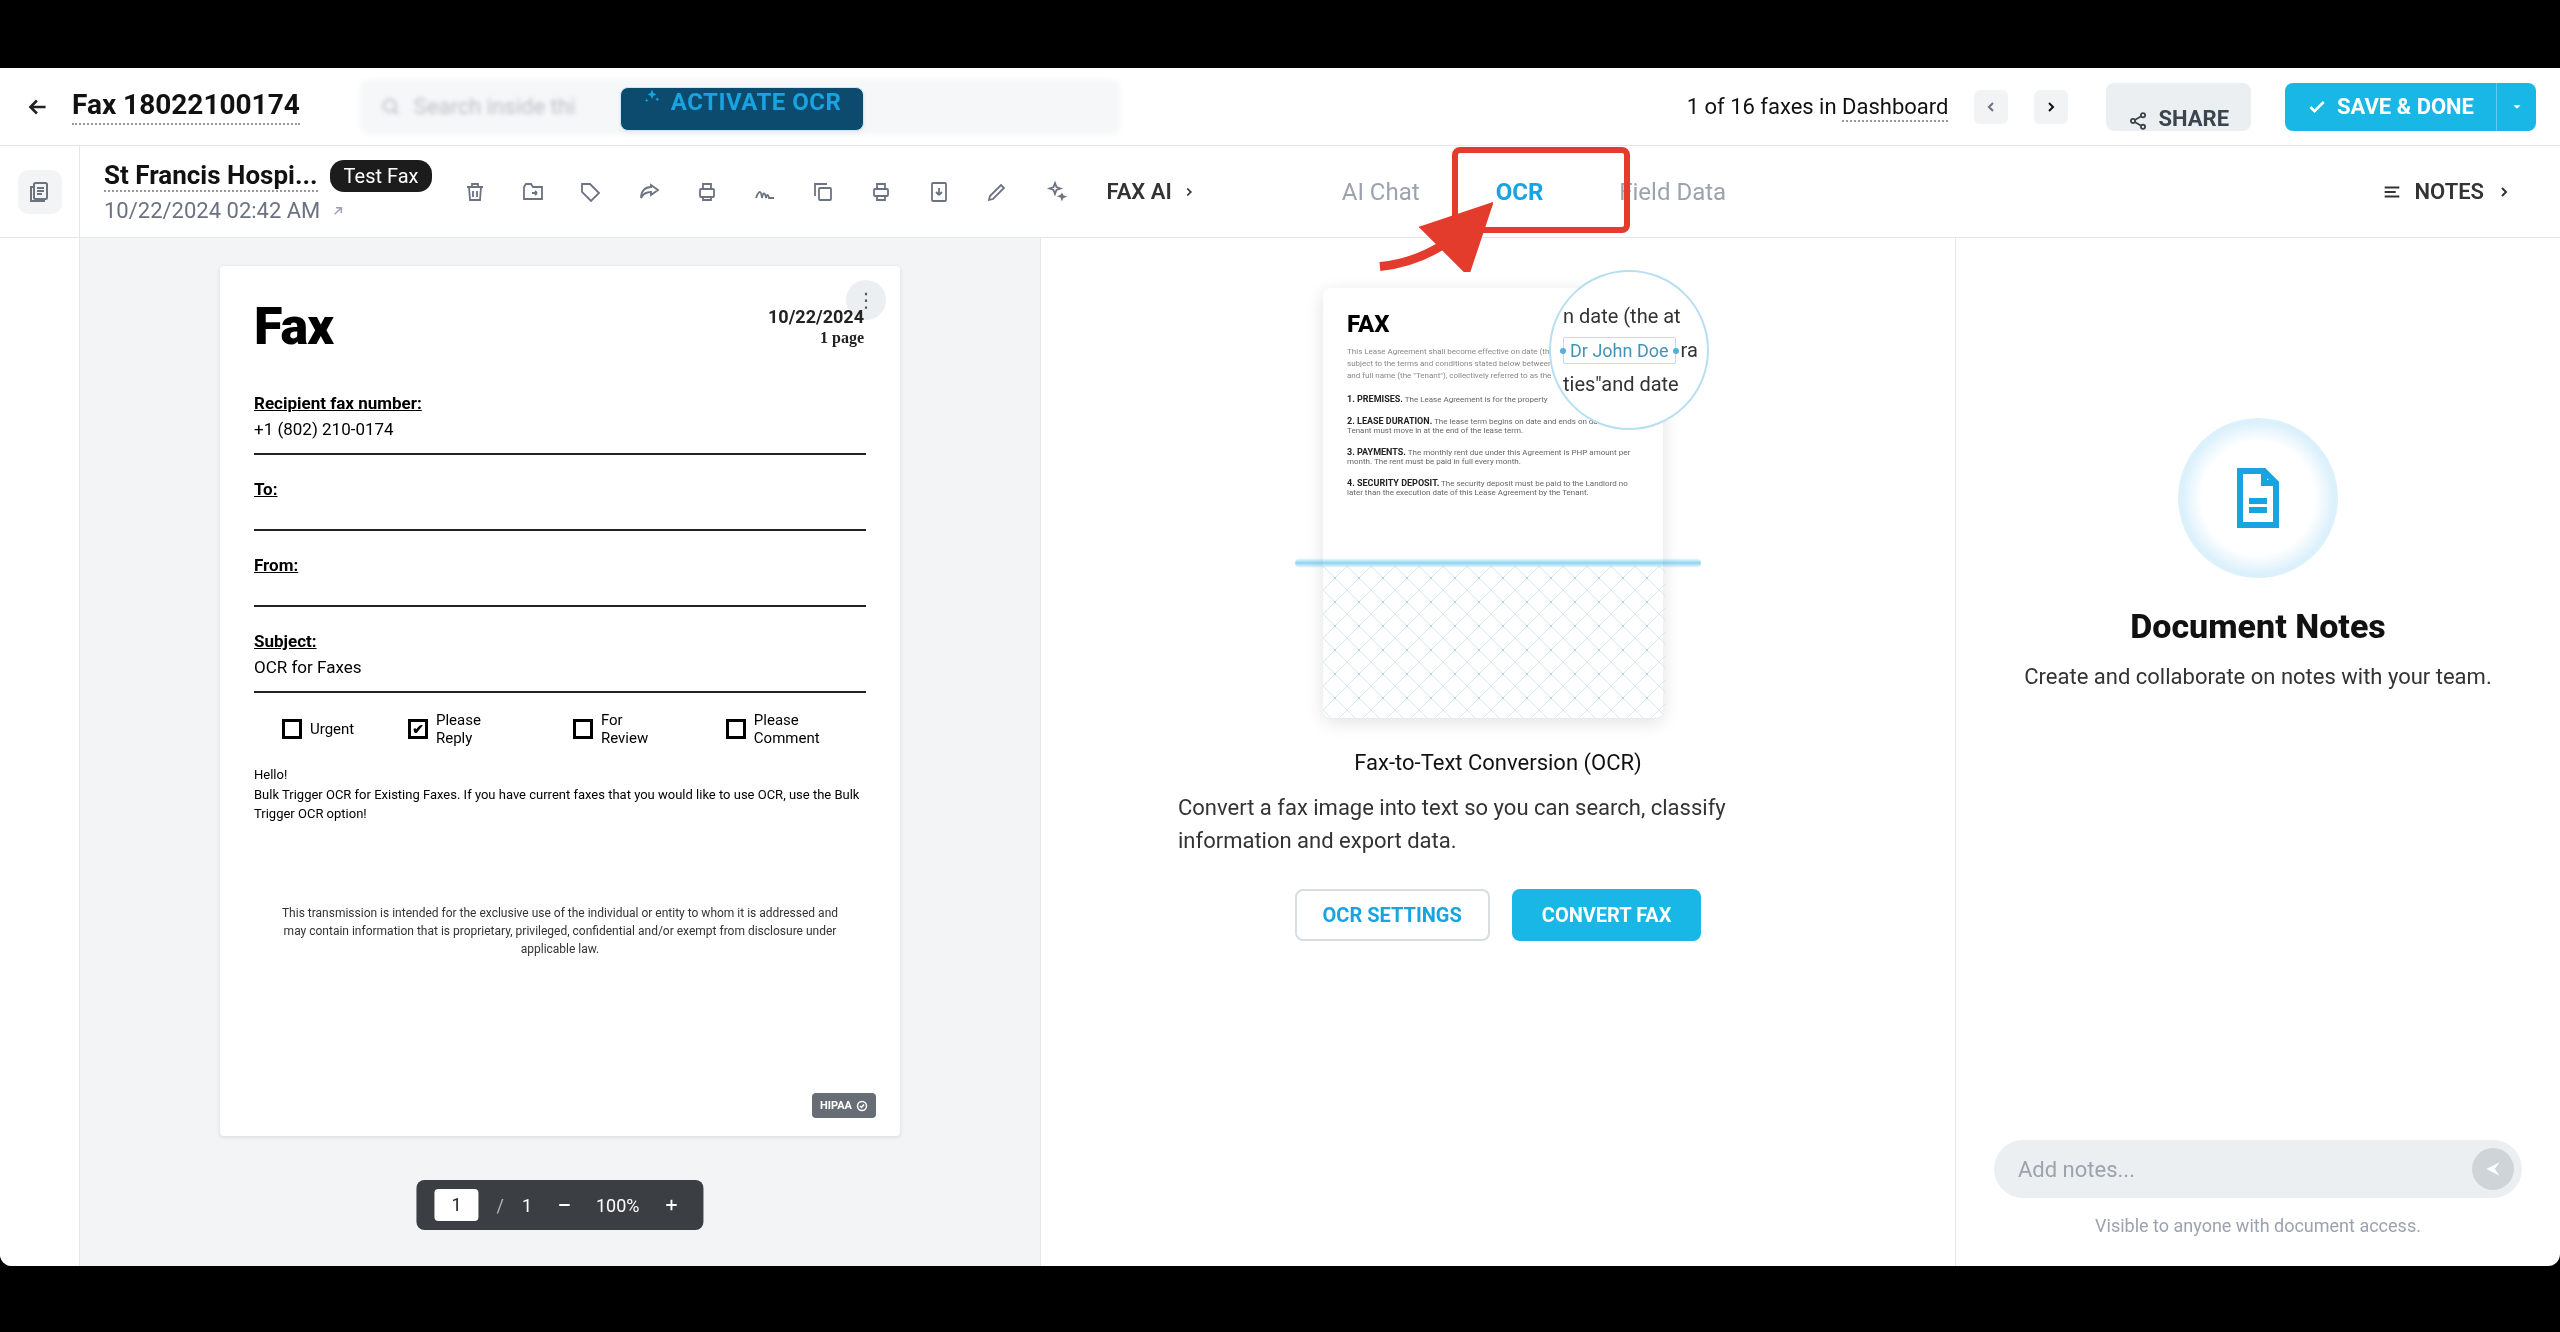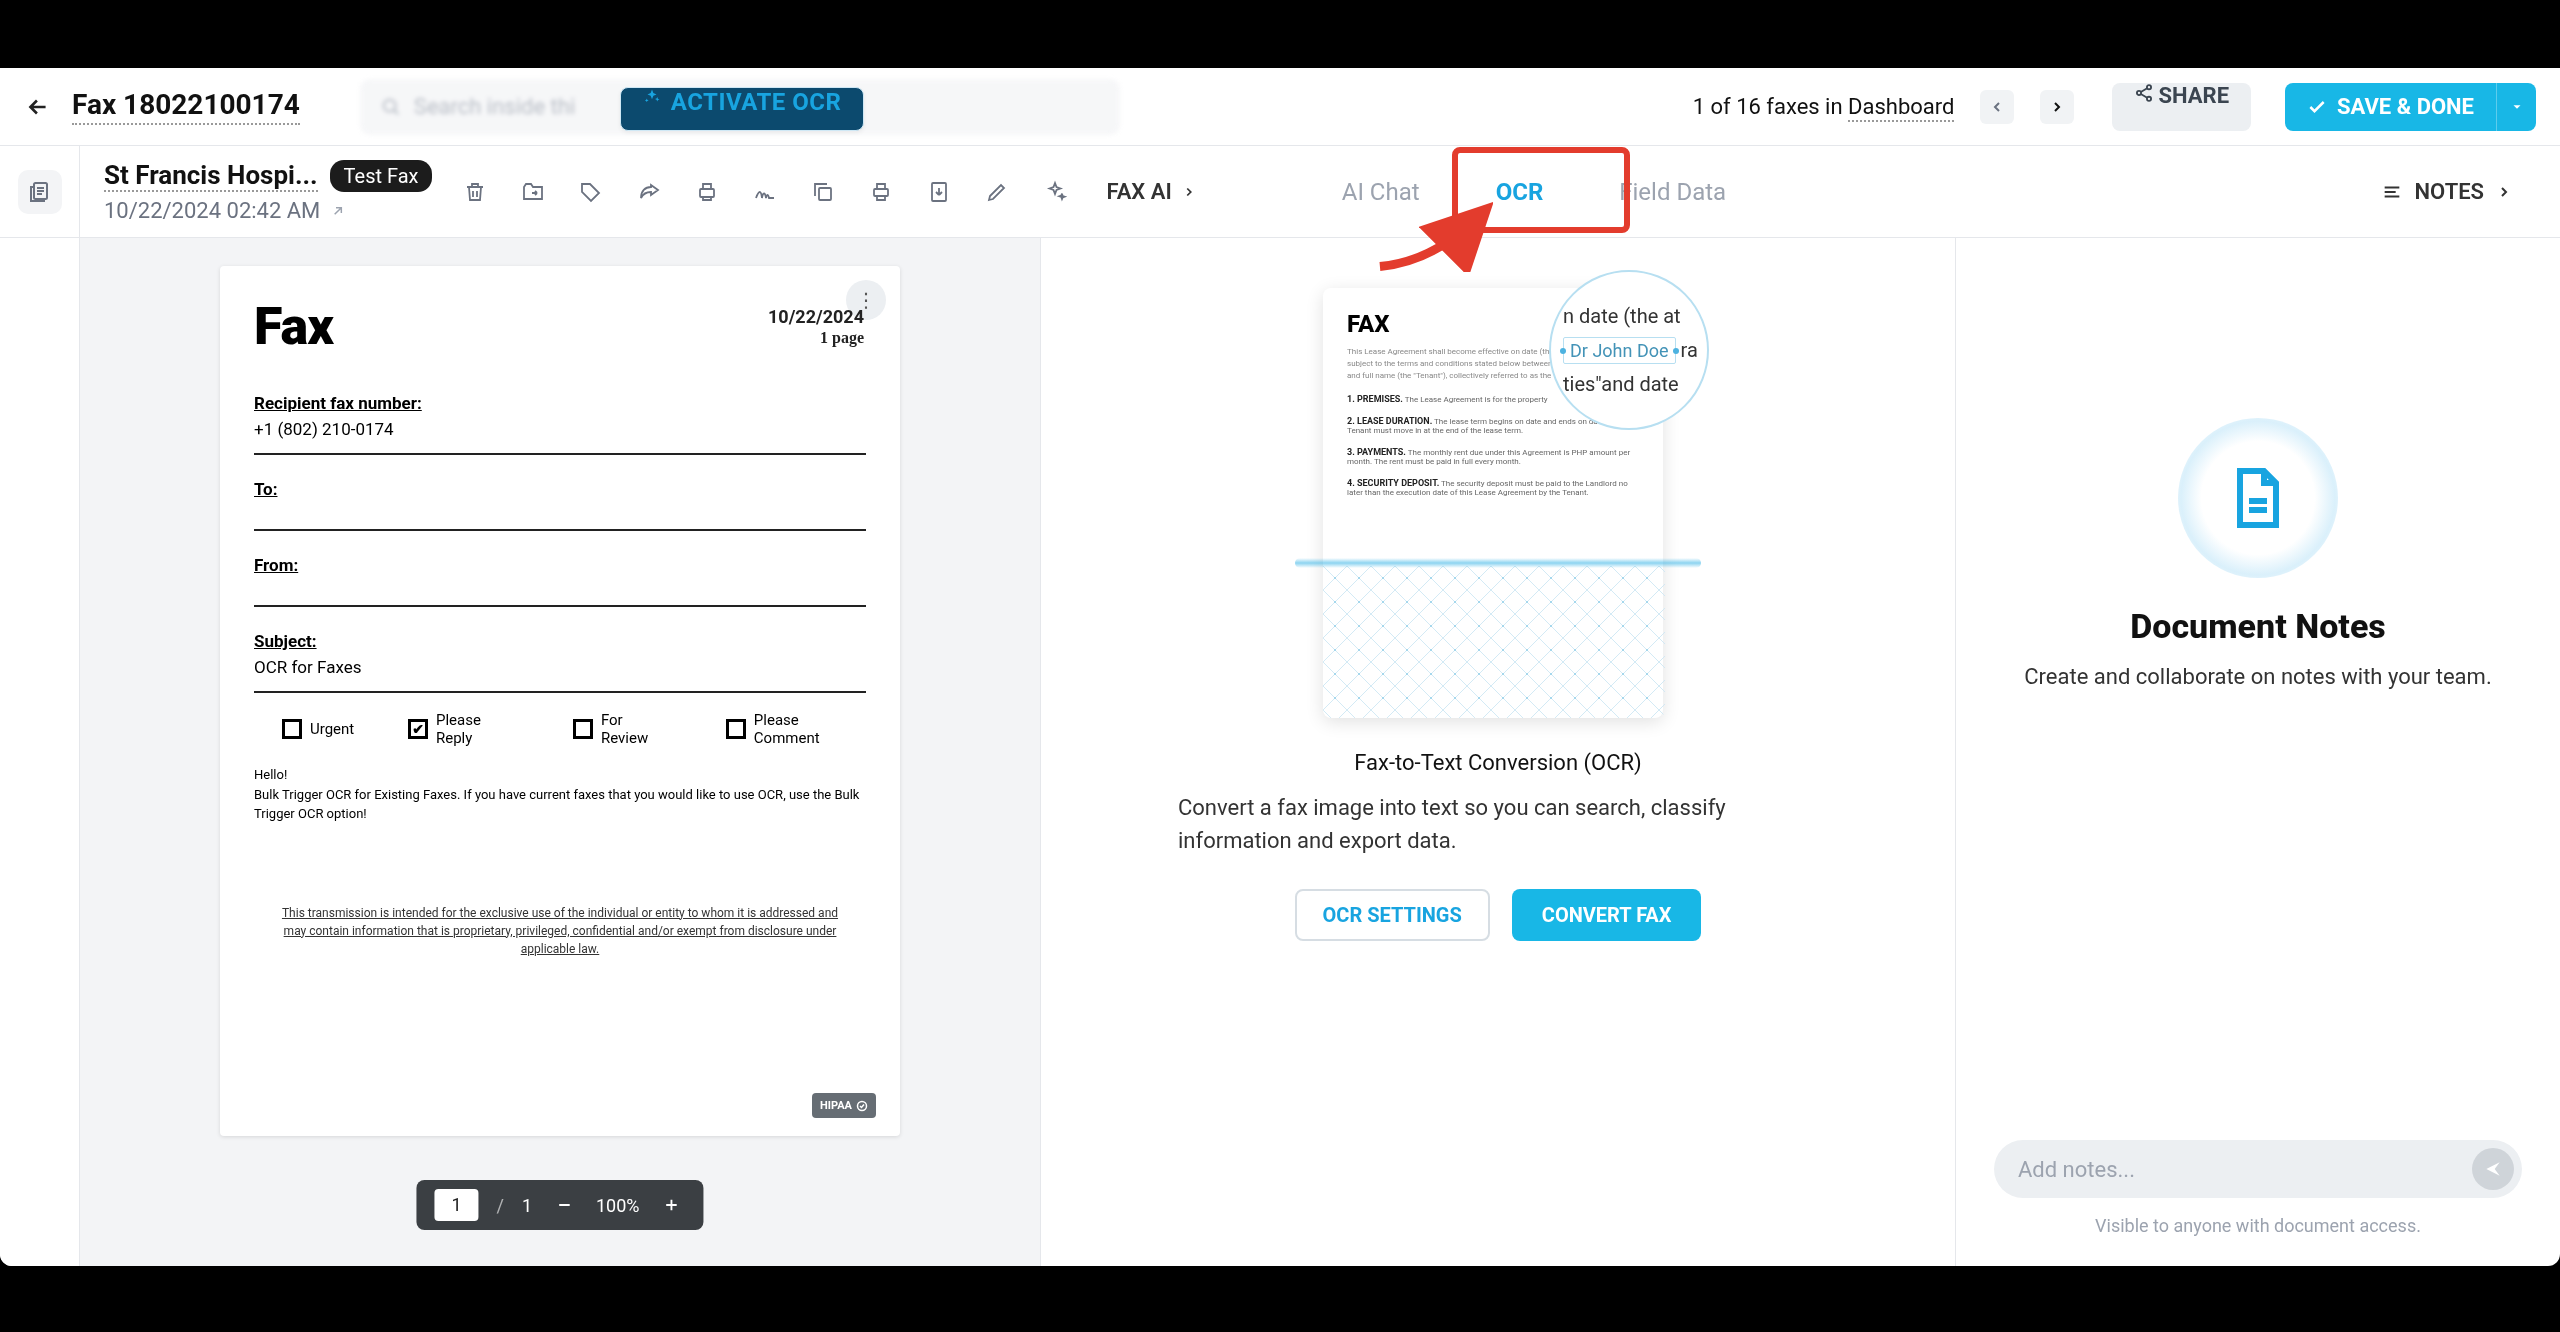--- a/index.html
+++ b/index.html
@@ -15,21 +15,21 @@
   .search-wrap { position: relative; flex: 0 0 760px; height: 56px; display: flex; align-items: center; margin-left: 40px; }
   .search-blur { position: absolute; inset: 0; background: #f3f4f6; border-radius: 10px; display: flex; align-items: center; padding-left: 20px; gap: 12px; filter: blur(2px); opacity: 0.7; }
   .search-blur .icon { color: #9ca3af; }
   .search-blur span { color: #9ca3af; font-size: 22px; }
   .activate-ocr { position: absolute; left: 260px; top: 8px; height: 44px; padding: 0 22px; background: #0c4a6e; border: 1px solid #cfe8f5; border-radius: 8px; display: flex; gap: 10px; color: #18a4e0; font-weight: 700; font-size: 24px; letter-spacing: 0.5px; box-shadow: 0 2px 4px rgba(0,0,0,0.06); }
   .spacer { flex: 1; }
   .pager-text { font-size: 22px; color: #111; }
   .pager-text .dash { border-bottom: 2px dotted #999; padding-bottom: 1px; }
   .pager-btn { width: 34px; height: 34px; border-radius: 6px; background: #f1f3f5; color: #6b7280; display: flex; align-items: center; justify-content: center; margin-left: 6px; }
   .pager-btn.active { color: #111; }
-  .share-btn { height: 48px; padding: 0 22px; background: #eceff2; border-radius: 8px; display: flex; align-items: flex-start; gap: 4px; color: #3b4550; font-weight: 700; font-size: 22px; margin-left: 18px; }
+  .share-btn { height: 48px; padding: 0 22px; background: #eceff2; border-radius: 8px; display: flex; align-items: flex-end; gap: 10px; color: #3b4550; font-weight: 700; font-size: 22px; margin-left: 18px; }
   .save-group { display: flex; margin-left: 14px; }
   .save-btn { height: 48px; padding: 0 22px; background: #18b7e6; color: #fff; border-radius: 8px 0 0 8px; display: flex; align-items: center; gap: 10px; font-weight: 700; font-size: 22px; }
   .save-caret { width: 40px; height: 48px; background: #18b7e6; border-left: 1px solid rgba(255,255,255,0.3); border-radius: 0 8px 8px 0; color: #fff; display: flex; align-items: center; justify-content: center; }
 
   
   .secondbar { display: flex; align-items: center; height: 92px; padding: 0 0 0 0; border-bottom: 1px solid #e5e7eb; }
   .left-rail { width: 80px; height: 92px; display: flex; align-items: center; justify-content: center; border-right: 1px solid #e5e7eb; }
   .rail-icon { width: 44px; height: 44px; border-radius: 10px; background: #f3f4f6; display: flex; align-items: center; justify-content: center; color: #6b7280; }
   .meta-block { padding-left: 24px; display: flex; flex-direction: column; gap: 6px; }
   .meta-row1 { display: flex; align-items: center; gap: 12px; }
@@ -57,21 +57,21 @@
   .fax-date { position:absolute; top: 40px; right: 36px; text-align: right; font-size: 18px; font-weight: 700; color: #222; }
   .fax-pages { font-size: 16px; font-weight: 600; text-align: right; color: #222; margin-top: 2px; font-family: Liberation Serif, serif; }
   .fax-label { font-size: 17px; font-weight: 700; margin-top: 24px; text-decoration: underline; }
   .fax-value { font-size: 17px; margin-top: 6px; }
   .fax-divider { height: 2px; background: #222; margin-top: 14px; }
   .check-row { display: flex; gap: 26px; margin-top: 18px; align-items: center; }
   .chk { display: flex; align-items: center; gap: 8px; font-size: 15px; padding-left: 28px; }
   .chkbox { width: 20px; height: 20px; border: 3px solid #000; display: flex; align-items: center; justify-content: center; }
   .chkbox.checked::after { content: "✔"; font-size: 14px; font-weight: 900; }
   .fax-body { font-size: 13px; margin-top: 18px; line-height: 1.5; }
-  .fax-disclaimer { font-size: 12px; color: #333; text-align: center; margin-top: 80px; line-height: 1.5; padding: 0 20px; text-decoration: underline; }
+  .fax-disclaimer { font-size: 12px; color: #333; text-align: center; margin-top: 80px; line-height: 1.5; padding: 0 20px; }
   .hipaa-badge { position: absolute; bottom: 18px; right: 24px; background: #666d74; color: #fff; font-size: 11px; font-weight: 700; border-radius: 4px; padding: 6px 8px; display: flex; align-items: center; gap: 4px; }
   .viewer-toolbar { position: absolute; bottom: 36px; left: 50%; transform: translateX(-50%); background: #3b3f43; border-radius: 8px; height: 50px; display: flex; align-items: center; gap: 18px; padding: 0 18px; color: #fff; font-size: 18px; }
   .viewer-toolbar .pinput { width: 44px; height: 32px; background: #fff; color: #222; border-radius: 4px; text-align: center; line-height: 32px; }
   .viewer-toolbar .sep { opacity: .6; }
   .viewer-toolbar .zbtn { width: 28px; height: 28px; display: flex; align-items: center; justify-content: center; }
 
   .center-col { flex:1; border-left: 1px solid #e5e7eb; border-right: 1px solid #e5e7eb; display: flex; flex-direction: column; align-items: center; padding-top: 30px; }
   .ocr-illus { width: 370px; height: 460px; position: relative; }
   .ocr-doc { position: absolute; top: 20px; left: 10px; width: 340px; height: 430px; background: #fff; border-radius: 8px; box-shadow: 0 4px 18px rgba(0,0,0,.12); padding: 22px 24px; }
   .ocr-doc h4 { font-size: 24px; font-weight: 800; }

